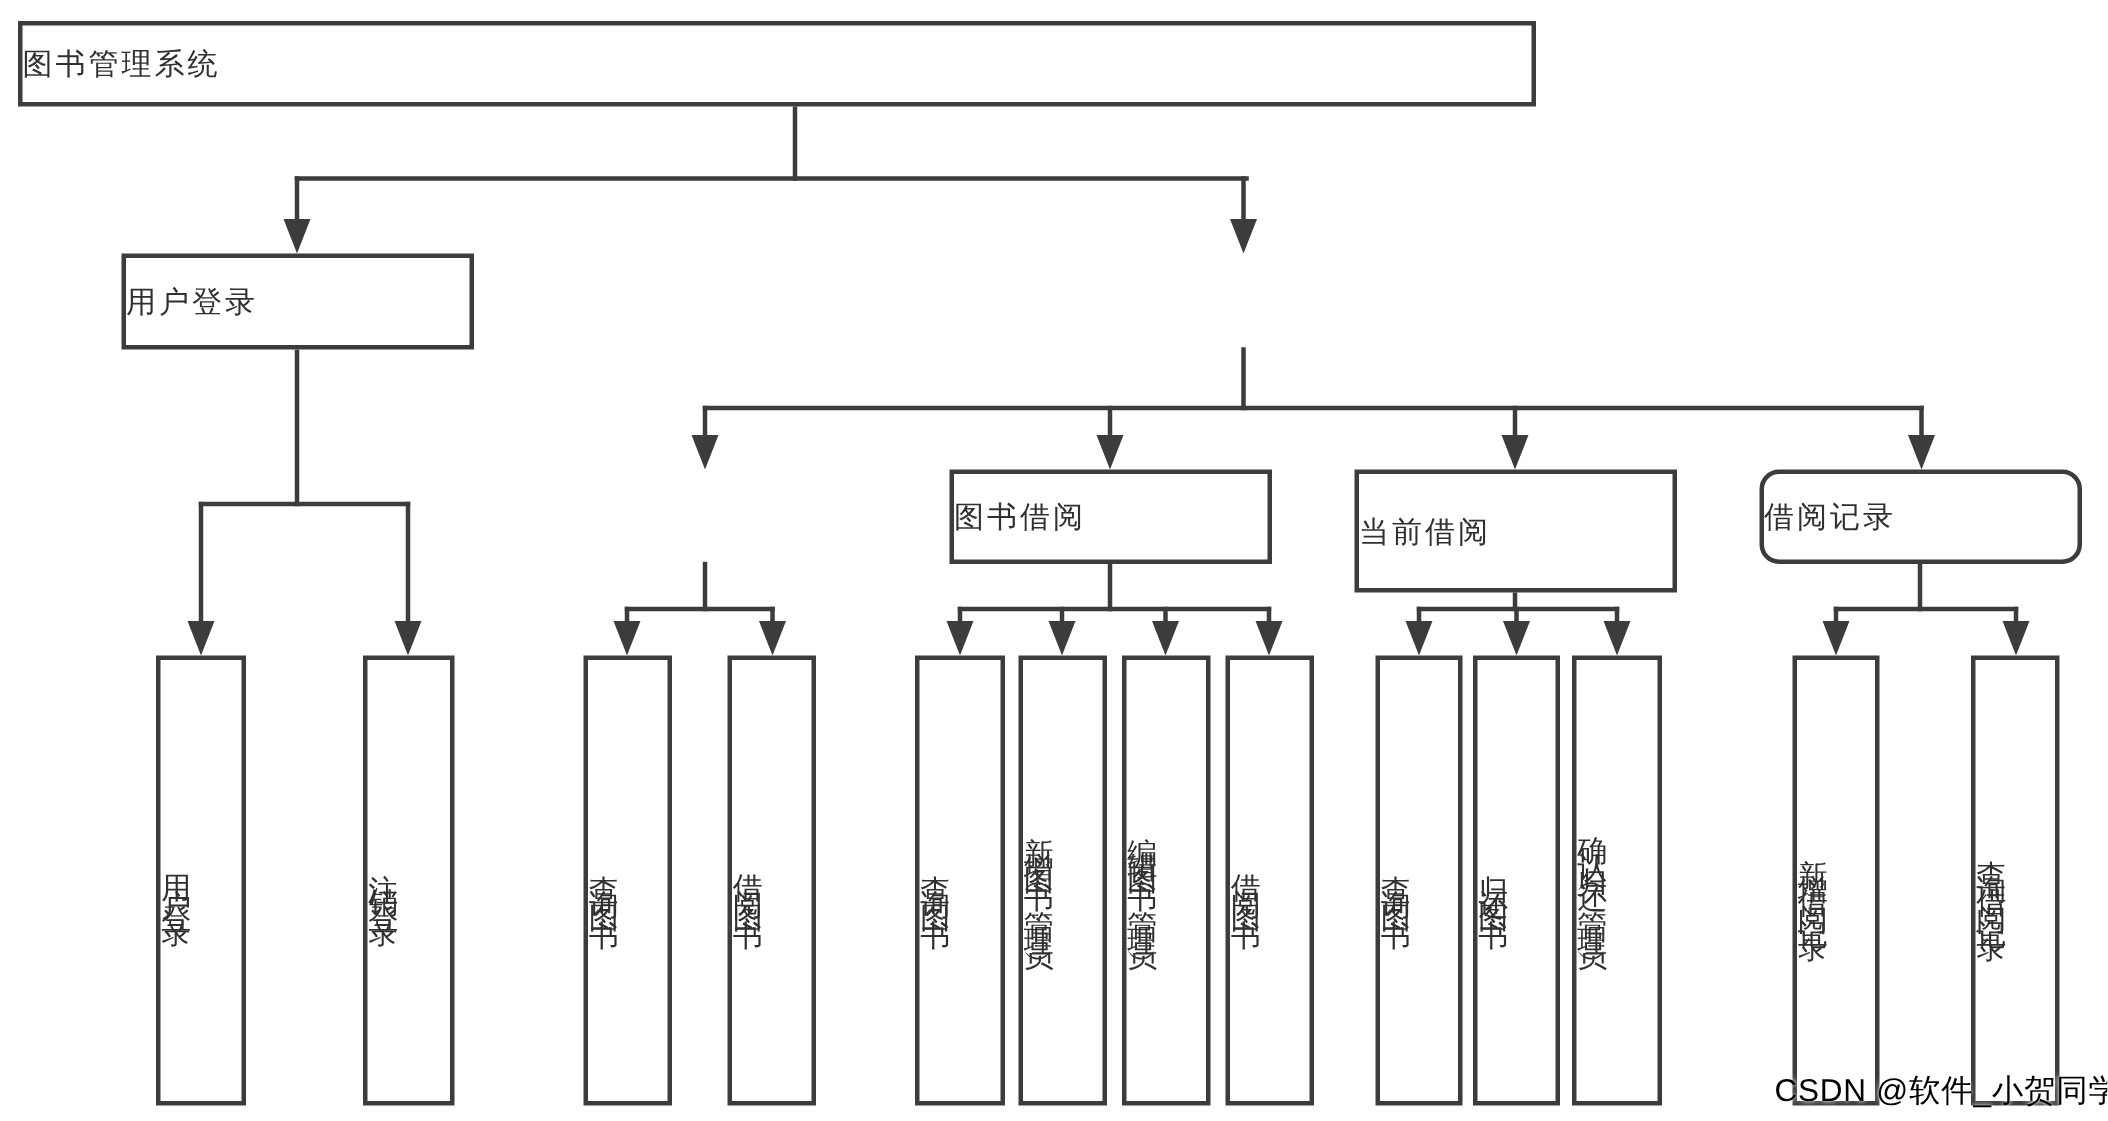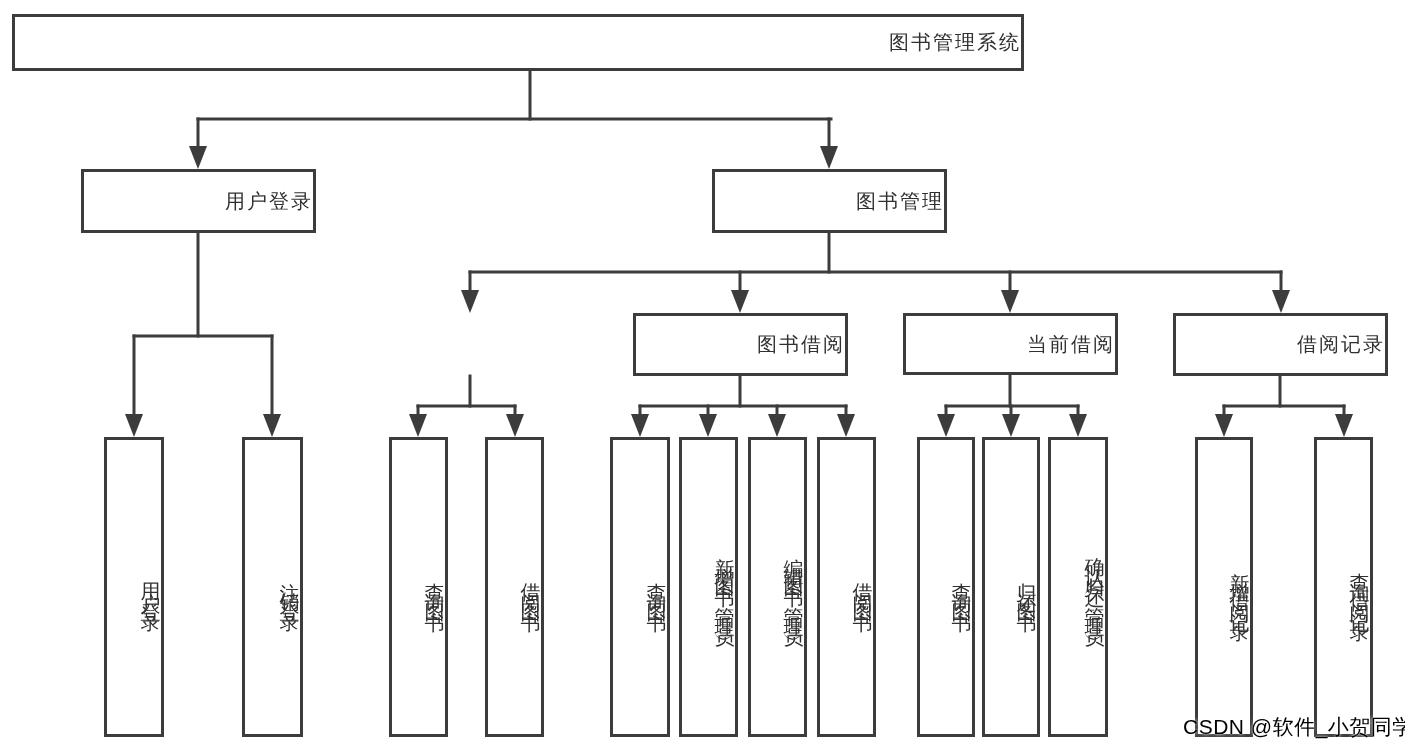--- a/index.html
+++ b/index.html
@@ -17,21 +17,21 @@
     width: 1405px; height: 747px;
     z-index: 1;
   }
   .node {
     position: absolute;
     box-sizing: border-box;
     background: #ffffff;
     border: 3px solid #3c3c3c;
     display: flex;
     align-items: center;
-    justify-content: flex-end;
+    justify-content: flex-start;
     z-index: 2;
     color: #303030;
   }
   .hnode span {
     font-size: 20px;
     letter-spacing: 2px;
     white-space: nowrap;
   }
   .vnode span {
     writing-mode: vertical-rl;
@@ -137,31 +137,28 @@
     </g>
   </svg>
 
   <div class="node hnode" style="left:12px; top:14px; width:1012px; height:57px;">
     <span>图书管理系统</span>
   </div>
 
   <div class="node hnode" style="left:81px; top:169px; width:235px; height:64px;">
     <span>用户登录</span>
   </div>
-  <div class="node hnode" style="left:712px; top:169px; width:235px; height:64px;">
-    <span>图书管理</span>
-  </div>
 
   <div class="node hnode" style="left:633px; top:313px; width:215px; height:63px;">
     <span>图书借阅</span>
   </div>
-  <div class="node hnode" style="left:903px; top:313px; width:215px; height:62px;">
+  <div class="node hnode" style="left:903px; top:313px; width:215px; height:82px;">
     <span>当前借阅</span>
   </div>
-  <div class="node hnode" style="left:1173px; top:313px; width:215px; height:63px;">
+  <div class="node hnode" style="left:1173px; top:313px; width:215px; height:63px;border-radius:13px;">
     <span>借阅记录</span>
   </div>
 
   <div class="node vnode" style="left:104px; top:437px; width:60px; height:300px;">
     <span>用户登录</span>
   </div>
   <div class="node vnode" style="left:242px; top:437px; width:61px; height:300px;">
     <span>注销登录</span>
   </div>
 

